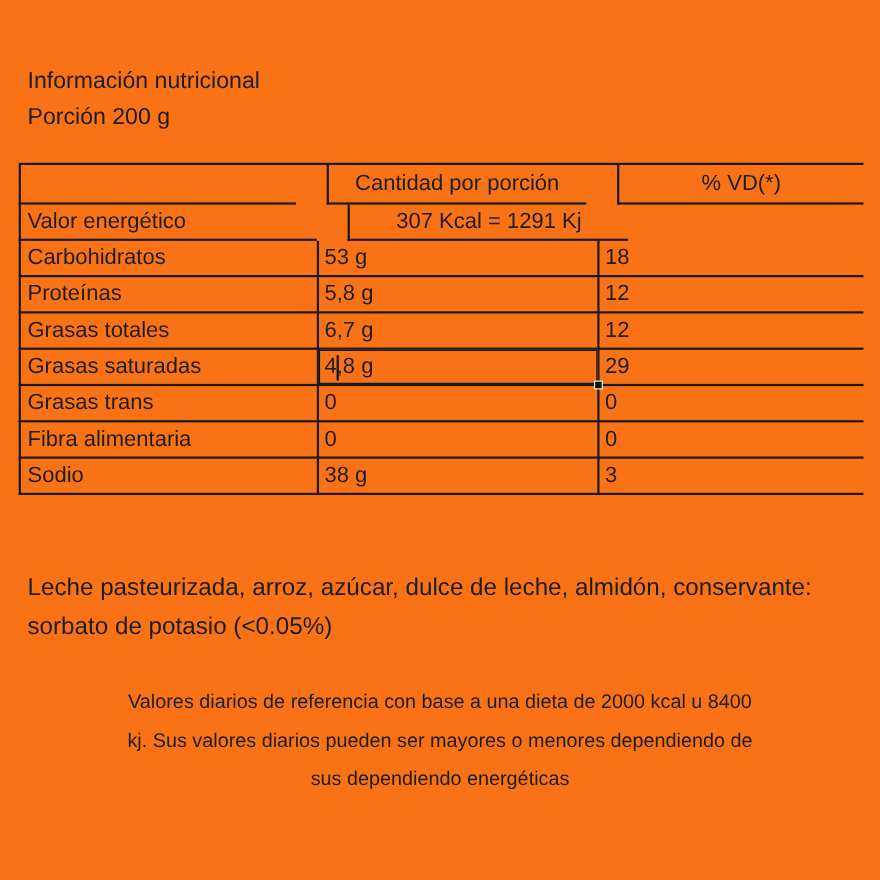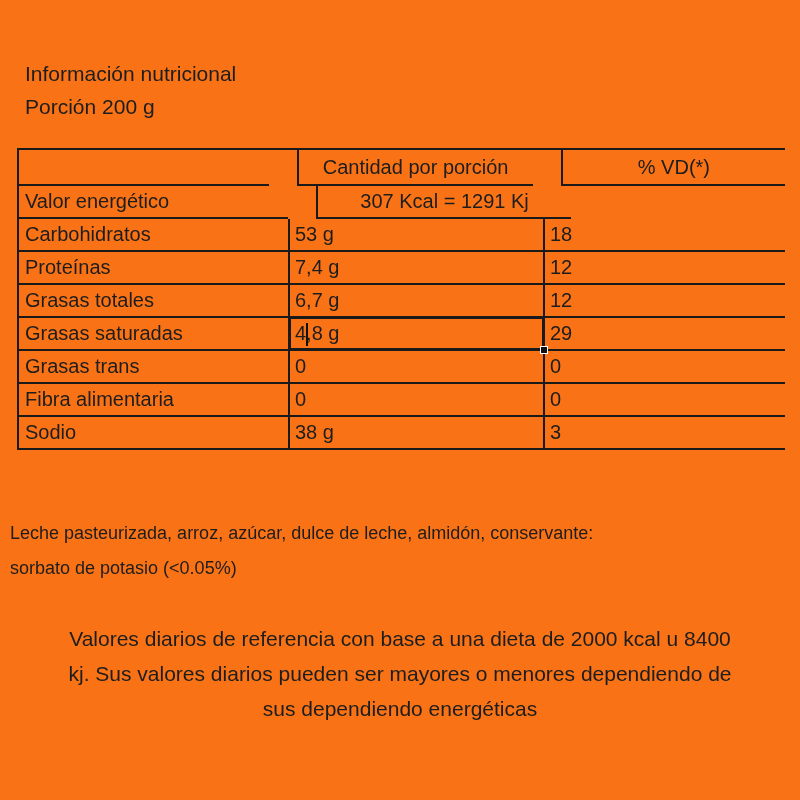--- a/index.html
+++ b/index.html
@@ -57,32 +57,32 @@
     right: -4px;
     bottom: -4px;
     width: 6px;
     height: 6px;
     background: #111111;
     box-shadow: 0 0 0 1px #ffffff;
     z-index: 2;
   }
   .ingredients {
     position: absolute;
-    left: 10px;
+    left: 25px;
     top: 516px;
-    font-size: 18px;
+    font-size: 22px;
     line-height: 35px;
     white-space: nowrap;
   }
   .footnote {
     position: absolute;
     left: 20px;
     top: 621px;
     width: 760px;
-    font-size: 21px;
+    font-size: 18px;
     line-height: 35px;
     text-align: center;
     white-space: nowrap;
   }
 </style>
 </head>
 <body>
 
 <div class="page">
 
@@ -105,21 +105,21 @@
     </div>
 
     <div class="trow">
       <div class="cell c1">Carbohidratos</div>
       <div class="cell c2">53 g</div>
       <div class="cell c3">18</div>
     </div>
 
     <div class="trow">
       <div class="cell c1">Proteínas</div>
-      <div class="cell c2">7,4 g</div>
+      <div class="cell c2">5,8 g</div>
       <div class="cell c3">12</div>
     </div>
 
     <div class="trow">
       <div class="cell c1">Grasas totales</div>
       <div class="cell c2">6,7 g</div>
       <div class="cell c3">12</div>
     </div>
 
     <div class="trow">

